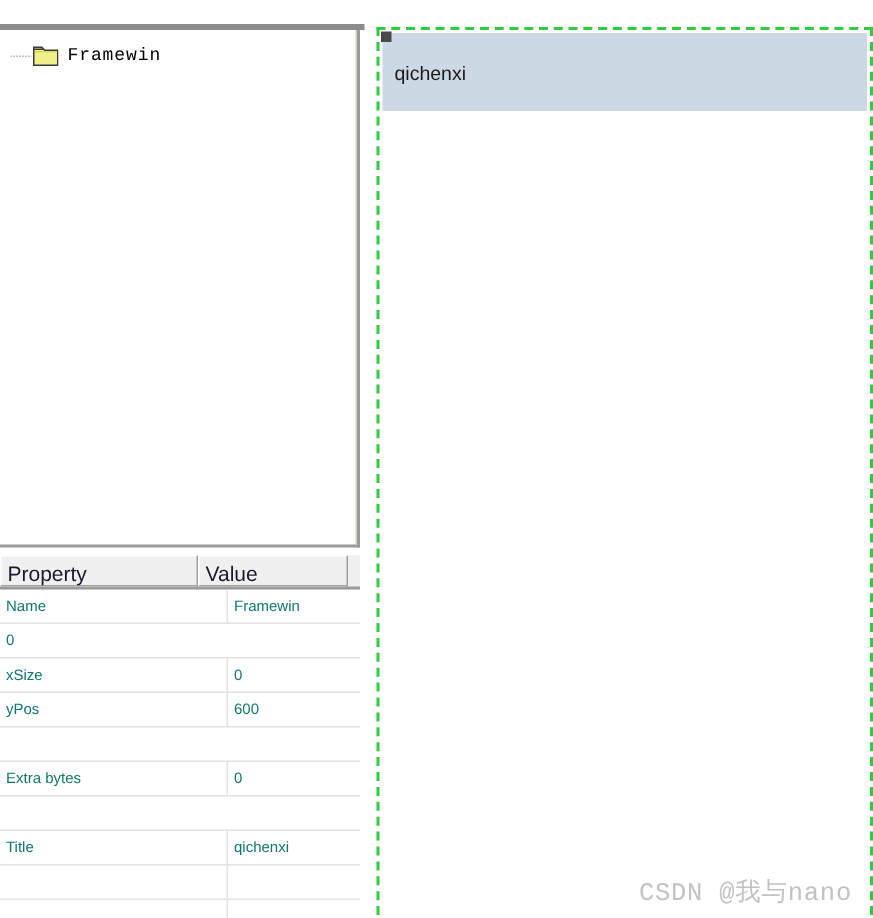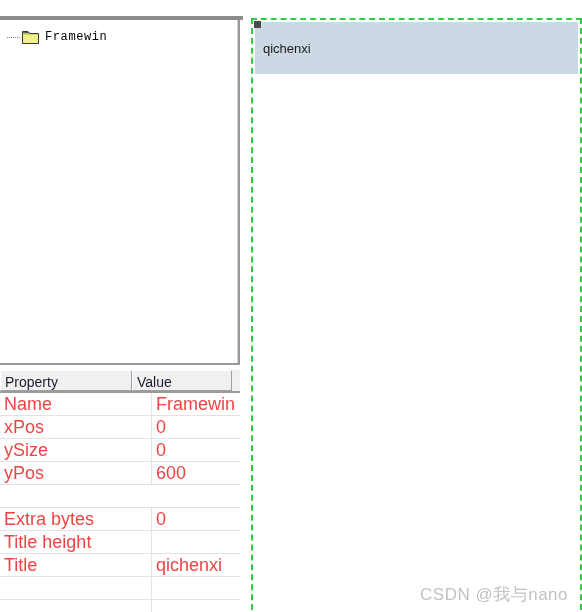--- a/index.html
+++ b/index.html
@@ -133,22 +133,22 @@
   .th-prop { width: 132px; }
   .th-val  { width: 100px; }
 
   .prop-row {
     display: flex;
     height: 23px;
     border-bottom: 1px solid #e2e2e2;
     box-sizing: border-box;
   }
   .prop-row .cell {
-    font-size: 18px;
-    color: #ef4444;
+    font-size: 10px;
+    color: #0f766e;
     padding-left: 4px;
     display: flex;
     align-items: center;
     box-sizing: border-box;
     overflow: hidden;
     white-space: nowrap;
   }
   .cell-prop {
     width: 152px;
     border-right: 1px solid #e2e2e2;
@@ -209,21 +209,21 @@
     background: #4a4a4a;
   }
 
   
   .watermark {
     position: absolute;
     right: 14px;
     bottom: 22px;
     font-size: 17px;
     color: #c2c2c2;
-    font-family: Liberation Sans, sans-serif;
+    font-family: Liberation Mono, monospace;
     white-space: nowrap;
     letter-spacing: 0.5px;
   }
 </style>
 </head>
 <body>
 
 <div id="app">
 
   <div class="top-strip"></div>
@@ -250,39 +250,37 @@
         <div class="th th-prop">Property</div>
         <div class="th th-val">Value</div>
       </div>
 
       <div id="prop-rows">
           <div class="prop-row">
             <div class="cell cell-prop">Name</div>
             <div class="cell cell-val">Framewin</div>
           </div>
           <div class="prop-row">
-            <div class="cell cell-prop">xPos</div>
             <div class="cell cell-val">0</div>
           </div>
           <div class="prop-row">
-            <div class="cell cell-prop">ySize</div>
+            <div class="cell cell-prop">xSize</div>
             <div class="cell cell-val">0</div>
           </div>
           <div class="prop-row">
             <div class="cell cell-prop">yPos</div>
             <div class="cell cell-val">600</div>
           </div>
           <div class="prop-row">
           </div>
           <div class="prop-row">
             <div class="cell cell-prop">Extra bytes</div>
             <div class="cell cell-val">0</div>
           </div>
           <div class="prop-row">
-            <div class="cell cell-prop">Title height</div>
           </div>
           <div class="prop-row">
             <div class="cell cell-prop">Title</div>
             <div class="cell cell-val">qichenxi</div>
           </div>
           <div class="prop-row">
             <div class="cell cell-prop"></div>
             <div class="cell cell-val"></div>
           </div>
           <div class="prop-row">

